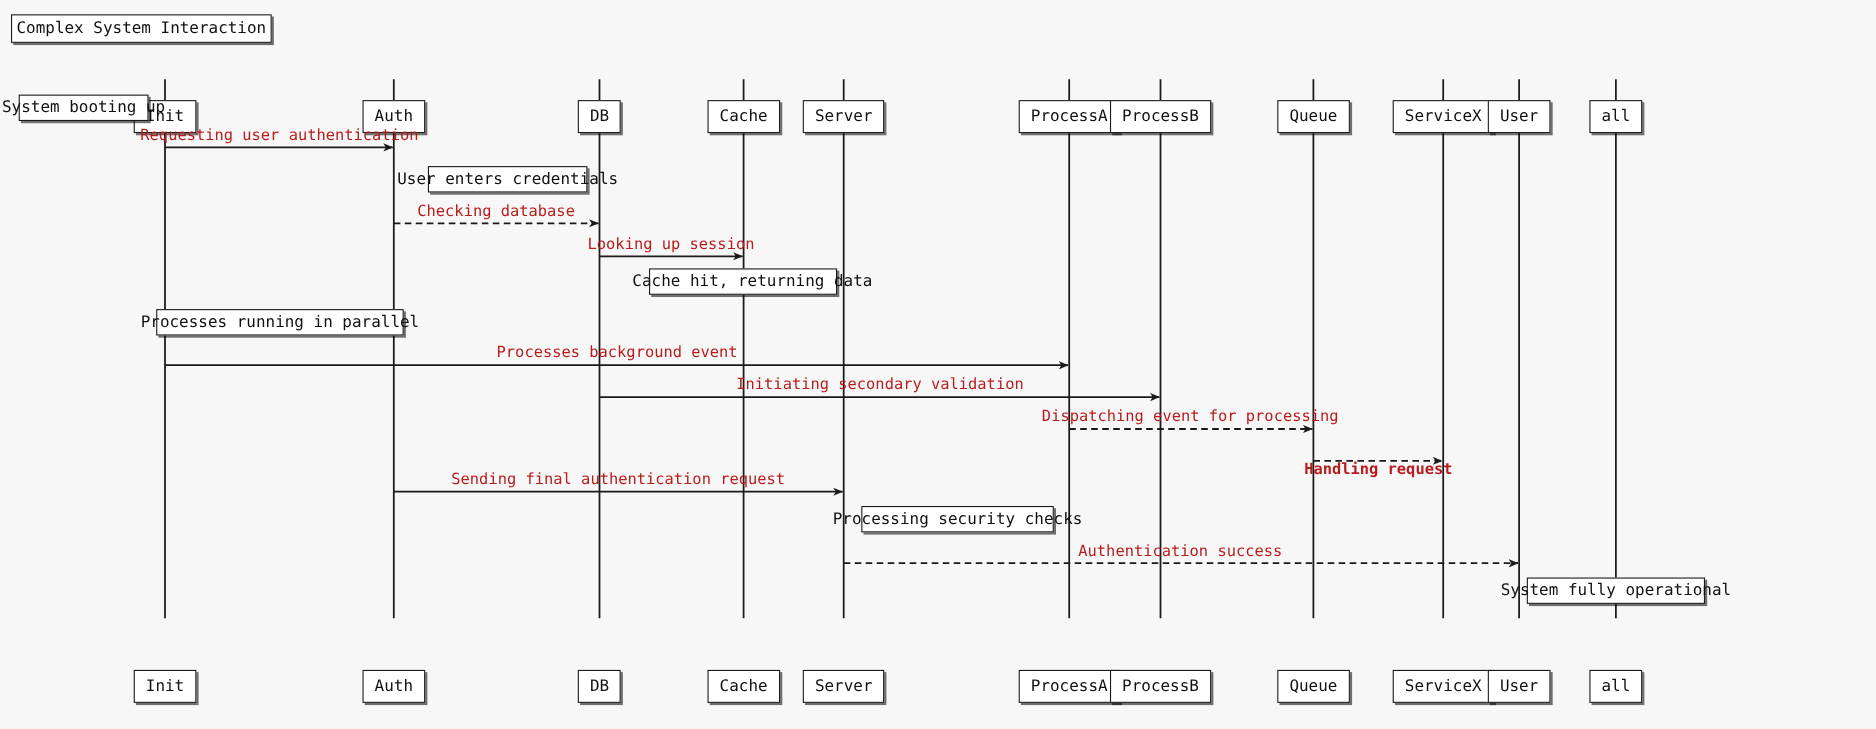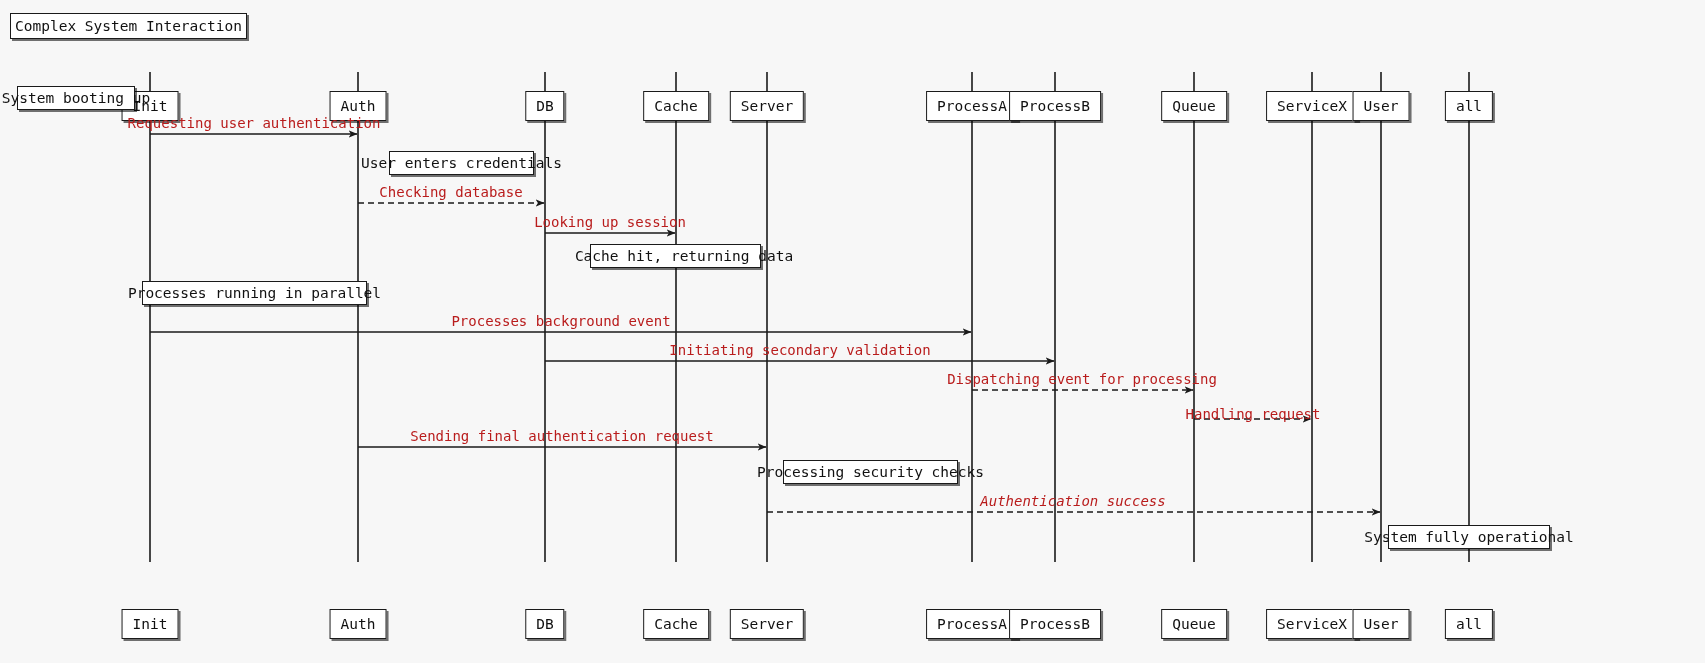--- a/index.html
+++ b/index.html
@@ -131,18 +131,18 @@
       <div class="note-box" style="left: 783px; top: 460px; width: 175px;">Processing security checks</div>
       <div class="note-box" style="left: 1388px; top: 525px; width: 162px;">System fully operational</div>
     </div>
   <div id="labels-layer">
       <div class="msg-label" style="left: 254px; top: 116px;">Requesting user authentication</div>
       <div class="msg-label" style="left: 451px; top: 185px;">Checking database</div>
       <div class="msg-label" style="left: 610px; top: 215px;">Looking up session</div>
       <div class="msg-label" style="left: 561px; top: 314px;">Processes background event</div>
       <div class="msg-label" style="left: 800px; top: 343px;">Initiating secondary validation</div>
       <div class="msg-label" style="left: 1082px; top: 372px;">Dispatching event for processing</div>
-      <div class="msg-label" style="left: 1253px; top: 407px;">Handling request</div>
+      <div class="msg-label" style="left: 1253px; top: 420px; font-weight: bold;">Handling request</div>
       <div class="msg-label" style="left: 562px; top: 429px;">Sending final authentication request</div>
-      <div class="msg-label" style="left: 1073px; top: 494px; font-style: italic;">Authentication success</div>
+      <div class="msg-label" style="left: 1073px; top: 494px;">Authentication success</div>
     </div>
 
 </div>
 
 </body></html>

